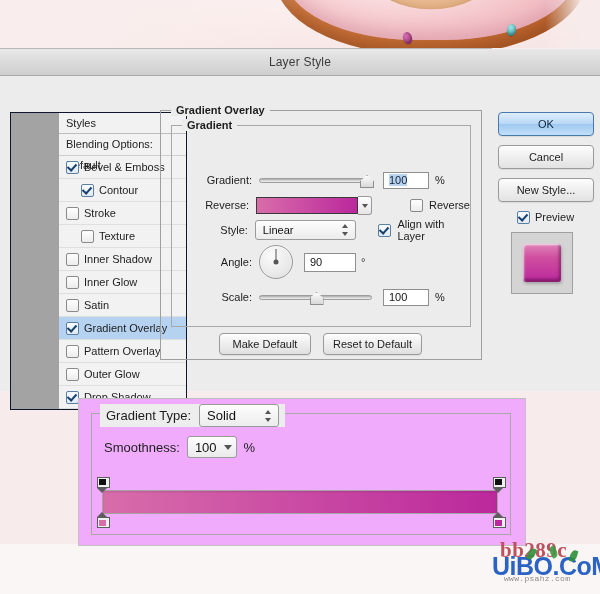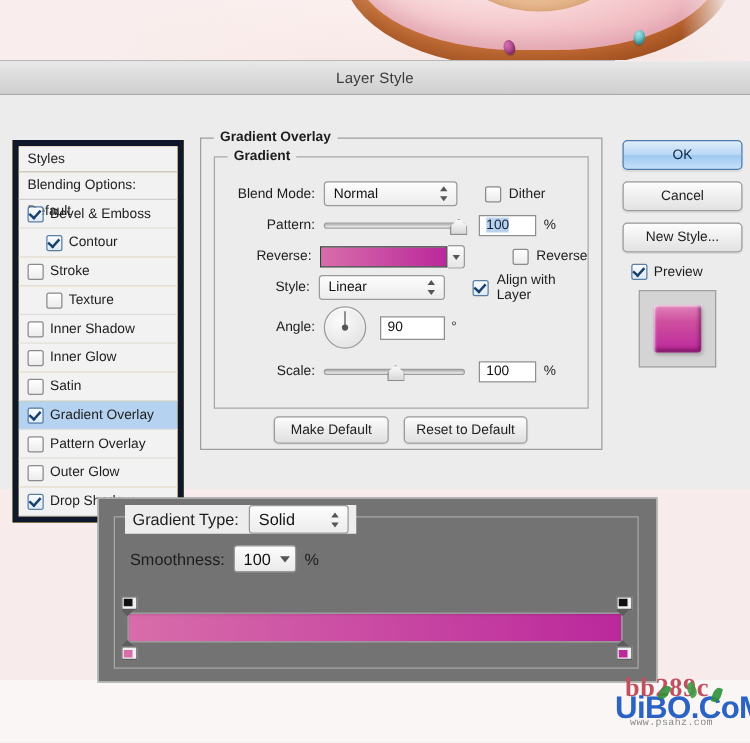--- a/index.html
+++ b/index.html
@@ -43,21 +43,21 @@
   #titlebar{height:26px;width:600px;
     background:linear-gradient(180deg,#e8e8e8 0%,#dcdcdc 45%,#cfcfcf 100%);
     border-bottom:1px solid #a9a9a9;
     display:flex;align-items:center;justify-content:center;}
   #titlebar .t{font-size:12px;color:#3a3a3a;letter-spacing:.2px;}
 
   #dlg-body{position:relative;width:600px;height:315px;background:#ececec;}
 
   
   #styles-panel{position:absolute;left:10px;top:36px;width:127px;
-    border:5px solid #0f172a;background:#eab308;}
+    border:1px solid #0f172a;background:#a3a3a3;padding-left:48px;}
   .sl-head{height:20px;line-height:20px;padding-left:7px;font-size:11px;color:#222;
     background:#f2f2f2;border-bottom:1px solid #bdbdbd;}
   .sl-sub{height:21px;line-height:21px;padding-left:7px;font-size:11px;color:#222;
     background:#f2f2f2;border-bottom:1px solid #cfcfcf;}
   .sl-row{height:22px;display:flex;align-items:center;padding-left:7px;
     border-bottom:1px solid #dedede;background:#f2f2f2;font-size:11px;color:#1d1d1d;}
   .sl-row.indent{padding-left:22px;}
   .sl-row.sel{background:#b5d3f0;}
   .cb{width:11px;height:11px;border:1px solid #8a8a8a;border-radius:2px;margin-right:5px;
     background:linear-gradient(180deg,#fff 0%,#ececec 100%);position:relative;flex:0 0 auto;}
@@ -129,30 +129,30 @@
     box-shadow:0 1px 1px rgba(0,0,0,.07);}
 
   
   #right-col{position:absolute;left:498px;top:36px;width:94px;}
   .rbtn{width:94px;height:22px;border-radius:4px;border:1px solid #9a9a9a;
     background:linear-gradient(180deg,#fdfdfd 0%,#efefef 50%,#e2e2e2 100%);
     display:flex;align-items:center;justify-content:center;font-size:11px;color:#1d1d1d;
     margin-bottom:9px;box-shadow:0 1px 1px rgba(0,0,0,.08);}
   .rbtn.primary{border:1px solid #4a79ab;color:#0d2540;
     background:linear-gradient(180deg,#dfeefc 0%,#b9d8f6 48%,#9fc9f0 52%,#c3e0fa 100%);}
-  #preview-row{display:flex;align-items:center;margin:2px 0 8px 7px;font-size:11px;color:#1d1d1d;}
+  #preview-row{display:flex;margin:2px 0 8px 19px;font-size:11px;color:#1d1d1d;}
   #preview-swatch{width:60px;height:60px;margin-left:13px;border:1px solid #a0a0a0;
     background:#d4d4d4;display:flex;align-items:center;justify-content:center;}
   #preview-swatch .sq{width:38px;height:38px;border-radius:3px;
     background:linear-gradient(180deg,#e083bb 0%,#cf4f9f 35%,#bb289c 100%);
     box-shadow:inset 1px 1px 2px rgba(255,255,255,.75), inset -2px -3px 3px rgba(90,10,70,.55), 1px 2px 3px rgba(0,0,0,.22);}
 
   
   #editor{position:absolute;left:78px;top:398px;width:446px;height:146px;
-    background:#737373;border:1px solid #c2c2c2;border-top:1px solid #bdbdbd;text-align:center;}
+    background:#f0abfc;border:1px solid #c2c2c2;border-top:1px solid #bdbdbd;text-align:center;}
   #ed-group{position:absolute;left:12px;top:14px;width:418px;height:120px;border:1px solid #a8a8a8;}
   #gt-title{position:absolute;top:-10px;left:8px;background:#ededed;padding:0 6px;
     display:flex;align-items:center;gap:8px;font-size:13px;color:#1d1d1d;}
   #smooth-row{position:absolute;left:12px;top:22px;display:flex;align-items:center;
     gap:7px;font-size:13px;color:#1d1d1d;}
   .popup{height:20px;border:1px solid #9a9a9a;border-radius:3px;
     background:linear-gradient(180deg,#fdfdfd,#eaeaea);display:flex;align-items:center;
     padding:0 4px 0 7px;font-size:13px;color:#111;gap:7px;}
   .popup .dn{width:0;height:0;border-left:4px solid transparent;border-right:4px solid transparent;
     border-top:5px solid #555;}
@@ -259,37 +259,23 @@
           </div>
         </div>
     </div>
 
     <div id="go-group">
       <span class="grp-title">Gradient Overlay</span>
 
       <div id="grad-group">
         <span class="grp-title2">Gradient</span>
 
-        <div class="row" style="top:18px;">
-          <span class="lbl">Blend Mode:</span>
-          <div class="select" style="width:105px;">
-            <span class="sv">Normal</span>
-            <span class="stepper">
-                <i class="up"></i>
-                <i class="dn"></i>
-              </span>
-          </div>
-          <div class="chk-row" style="margin-left:22px;">
-            <span class="cb"></span>
-            <span>Dither</span>
-          </div>
-        </div>
 
         <div class="row" style="top:43px;">
-          <span class="lbl">Pattern:</span>
+          <span class="lbl">Gradient:</span>
           <div class="slider">
             <span class="track"></span>
             <span class="thumb" id="op-thumb" style="left: 101px;"></span>
           </div>
           <div class="numfield sel-blue" style="width:46px;margin-left:11px;">
             <span>100</span>
           </div>
           <span class="pct">%</span>
         </div>
 

